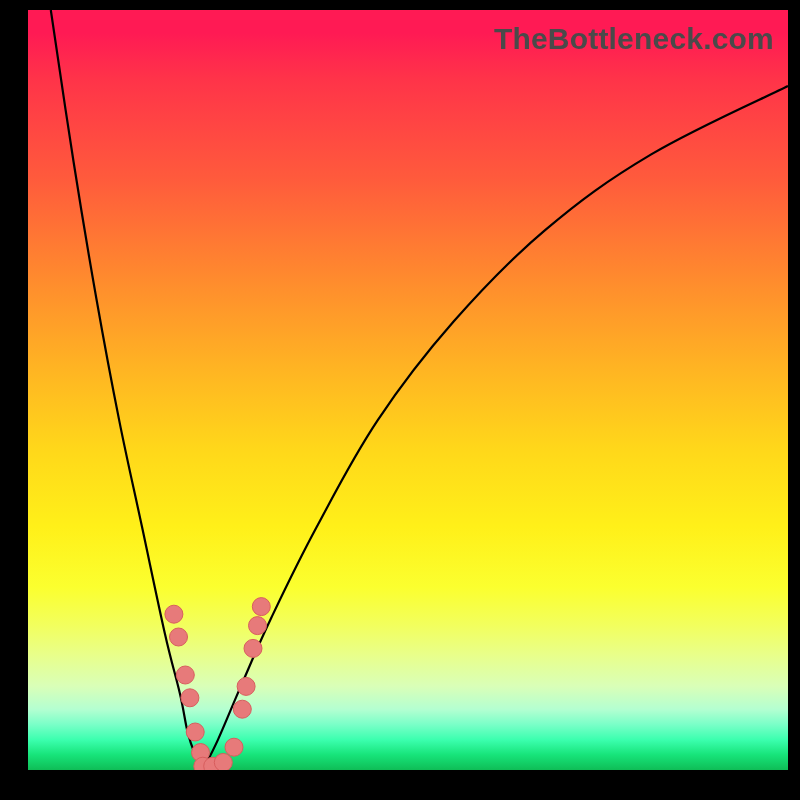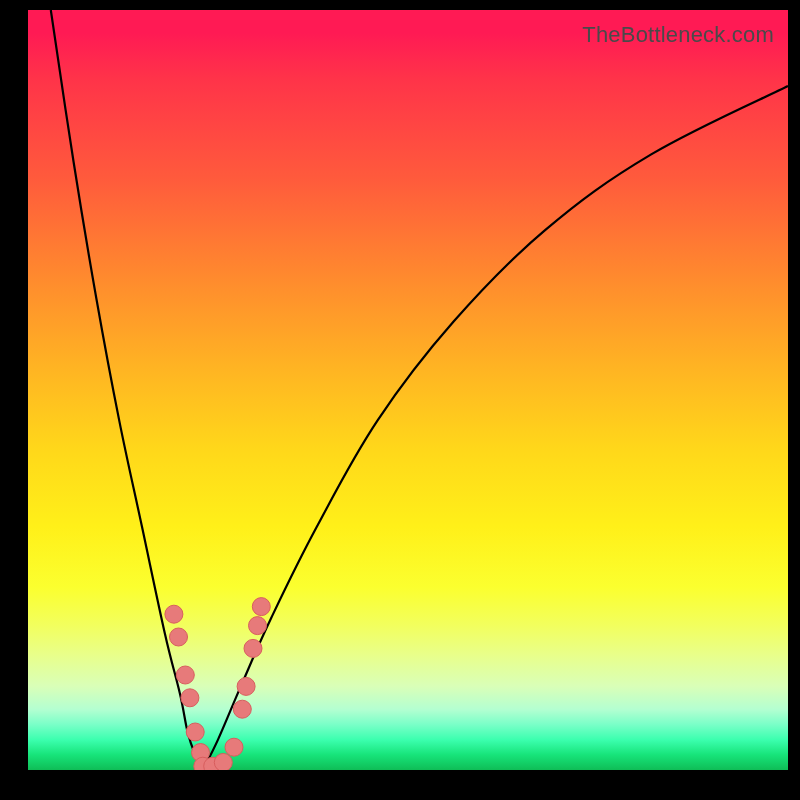--- a/index.html
+++ b/index.html
@@ -41,22 +41,22 @@
       #7affc8 94%,
       #3cffaf 96%,
       #17e47a 98%,
       #0fbd56 100%
     );
   }
   .watermark {
     position: absolute;
     top: 12px;
     right: 14px;
-    font-size: 22px;
-    font-weight: 400;
+    font-size: 30px;
+    font-weight: 700;
     color: #4a4a4a;
     letter-spacing: 0.2px;
     user-select: none;
   }
   svg.curves {
     position: absolute;
     left: 0; top: 0;
     width: 100%;
     height: 100%;
   }

